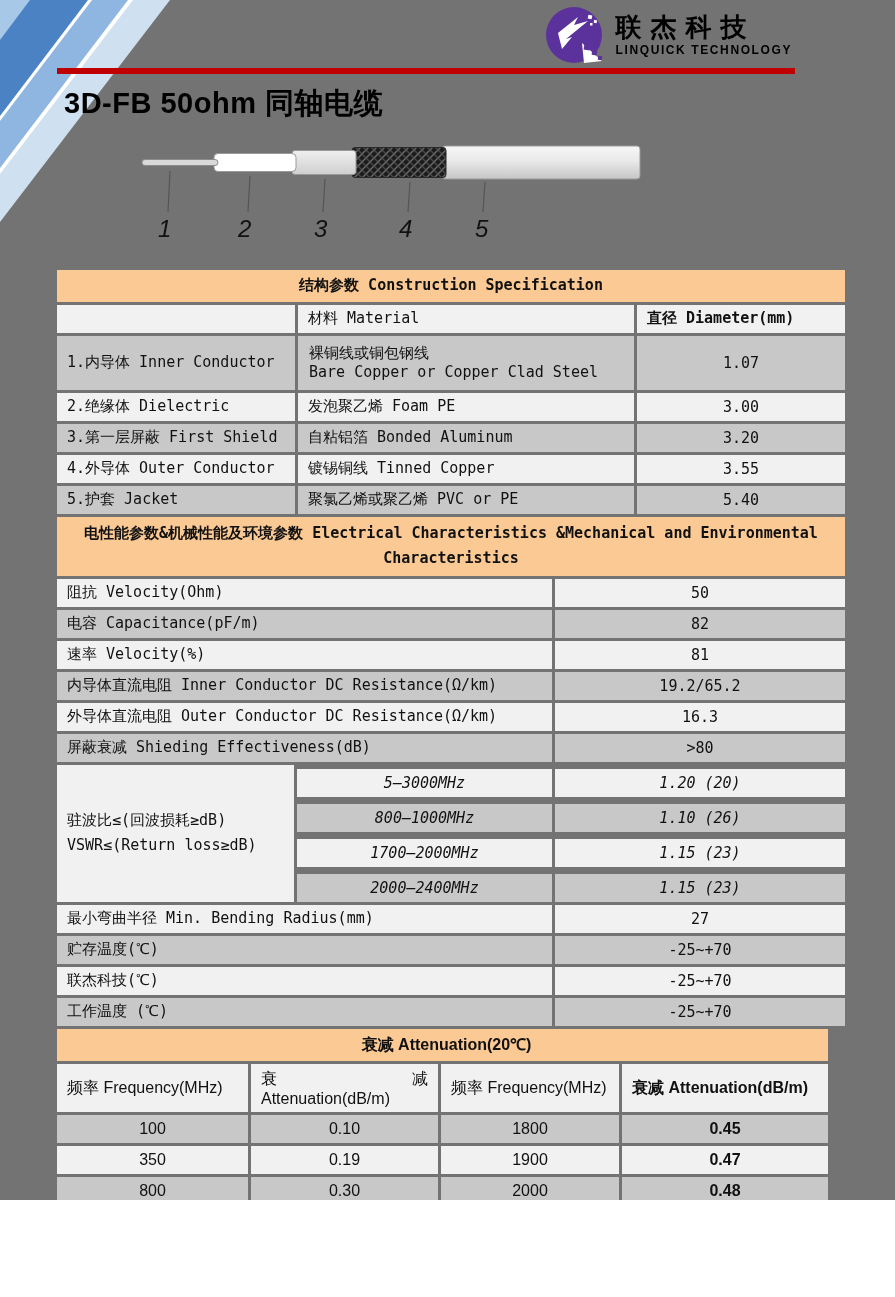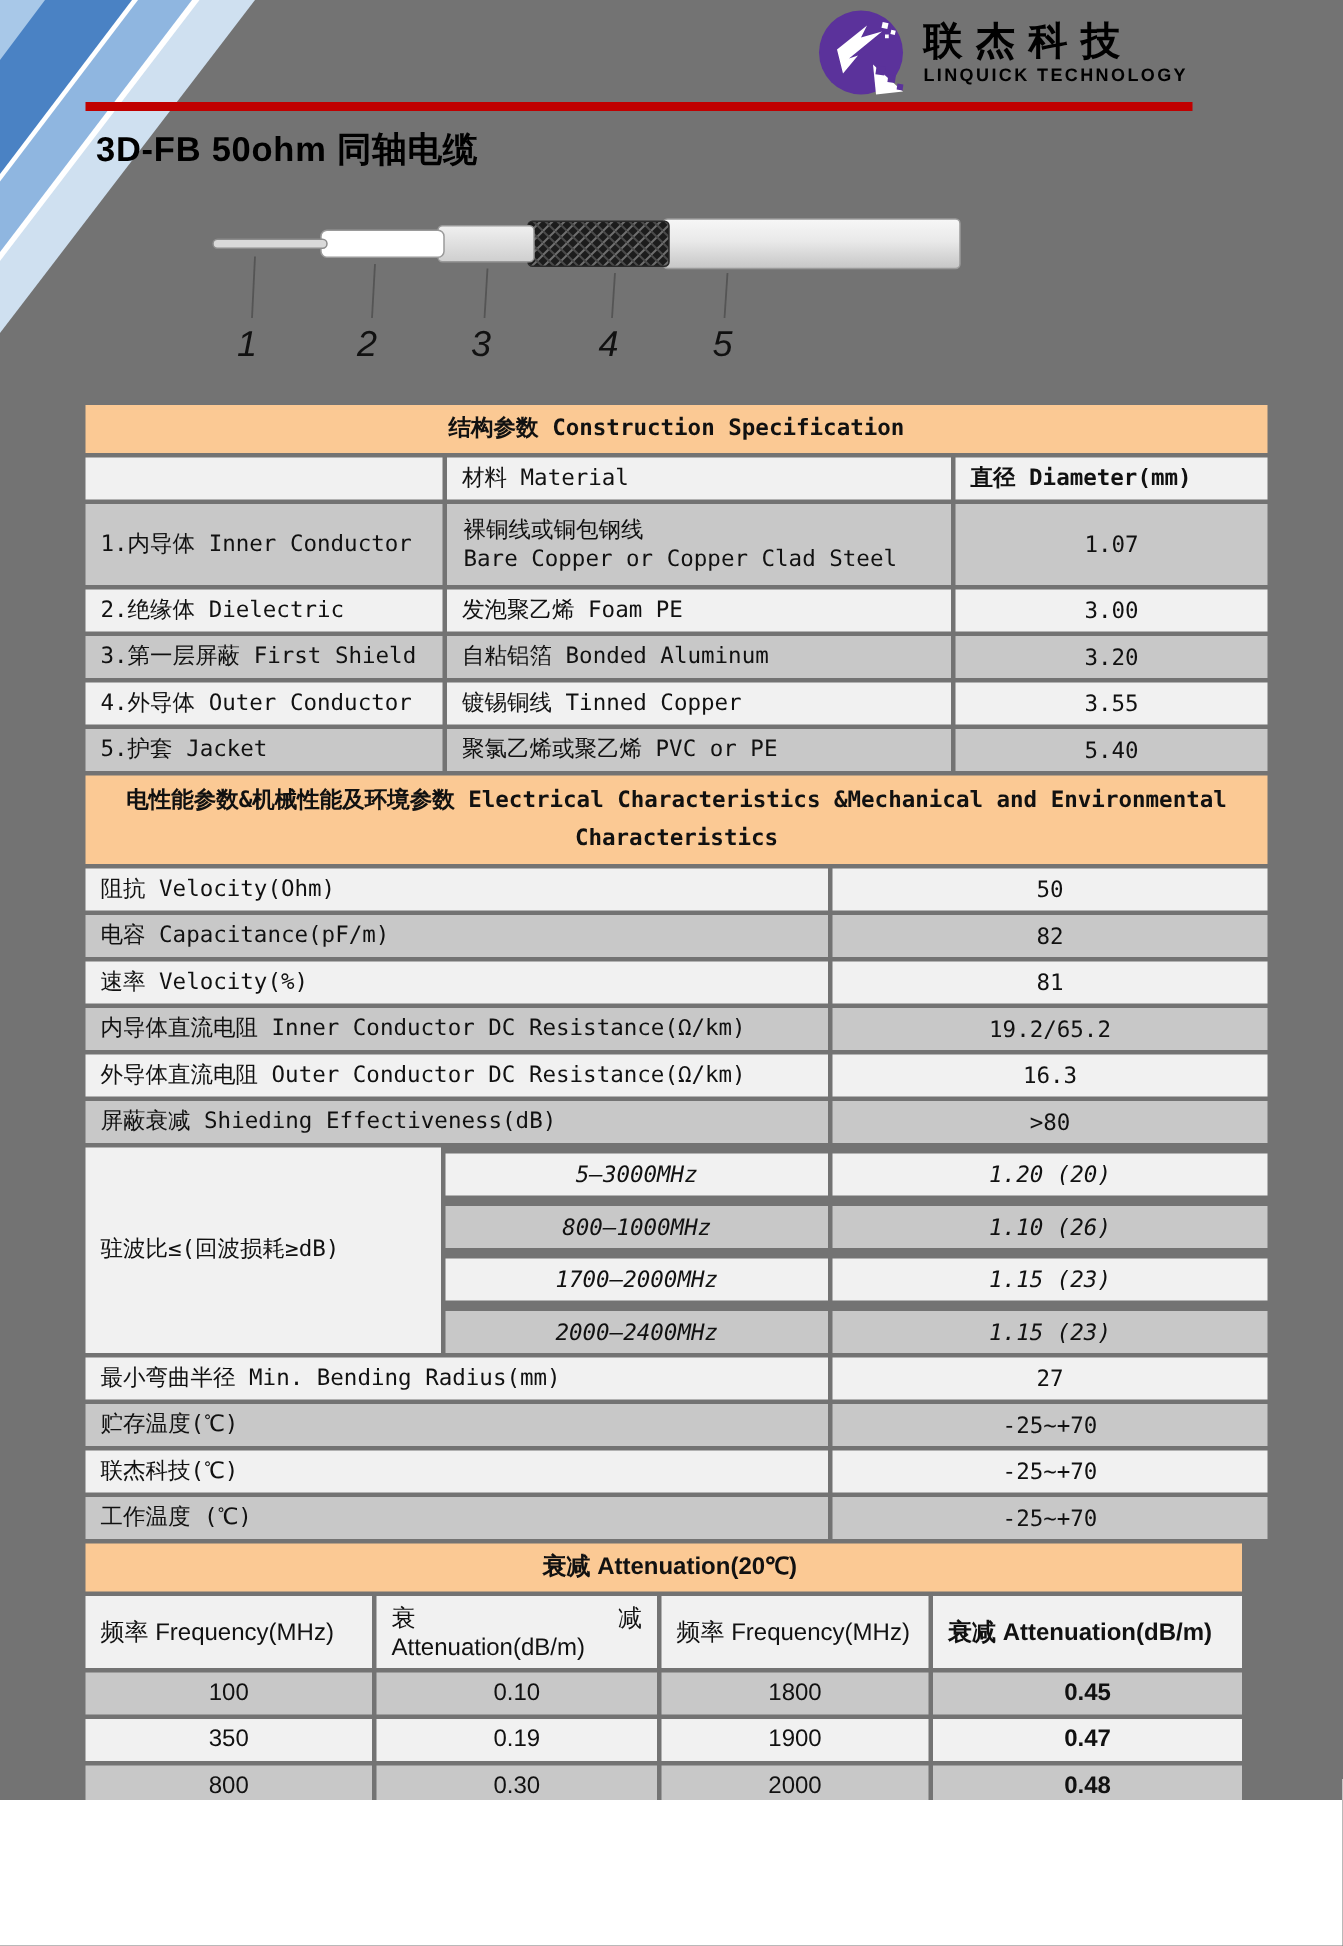--- a/index.html
+++ b/index.html
@@ -15,21 +15,21 @@
   .corner{position:absolute;top:0;left:0;}
   
   .logo{position:absolute;top:3px;right:103px;display:flex;align-items:center;}
   .logo-text{margin-left:8px;font-family:"Liberation Sans",sans-serif;}
   .logo-cn{font-size:26px;font-weight:bold;letter-spacing:9px;color:#000;line-height:1.1;white-space:nowrap;}
   .logo-en{font-size:12px;font-weight:bold;letter-spacing:1.6px;color:#000;white-space:nowrap;margin-top:2px;}
   .red-line{position:absolute;top:68px;left:57px;width:738px;height:6px;background:#C00000;}
   .title{
     position:absolute;top:84px;left:64px;
     font-family:"Liberation Sans",sans-serif;
-    font-size:23px;font-weight:bold;color:#000;margin:0;letter-spacing:0.5px;
+    font-size:29px;font-weight:bold;color:#000;margin:0;letter-spacing:0.5px;
   }
   .diagram{position:absolute;top:138px;left:130px;}
 
   .tables{position:absolute;top:270px;left:57px;width:788px;}
   .banner{
     background:#FBC994;text-align:center;font-weight:bold;font-size:15px;
     padding:6px 4px;line-height:1.3;
   }
   .banner.two-line{line-height:1.7;padding:4px 8px;}
   .attn-banner{
@@ -204,20 +204,21 @@
       <div class="cell wr c-light center">16.3</div>
     </div>
     <div class="row">
       <div class="cell wl c-dark">屏蔽衰减 Shieding Effectiveness(dB)</div>
       <div class="cell wr c-dark center">&gt;80</div>
     </div>
 
     <div class="vswr-wrap">
       <div class="vswr-left">
         <div>驻波比≤(回波损耗≥dB)</div>
+        <div>VSWR≤(Return loss≥dB)</div>
       </div>
       <div class="vswr-right">
         <div class="row">
           <div class="cell wv2 c-light center">5—3000MHz</div>
           <div class="cell wv3 c-light center">1.20 (20)</div>
         </div>
         <div class="row">
           <div class="cell wv2 c-dark center">800—1000MHz</div>
           <div class="cell wv3 c-dark center">1.10 (26)</div>
         </div>

